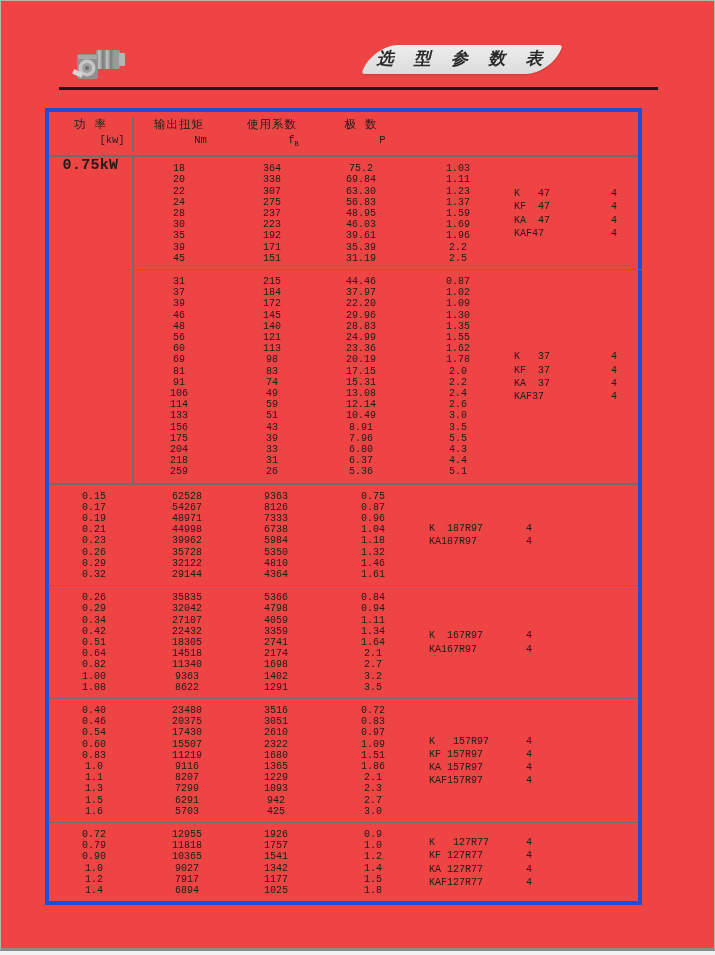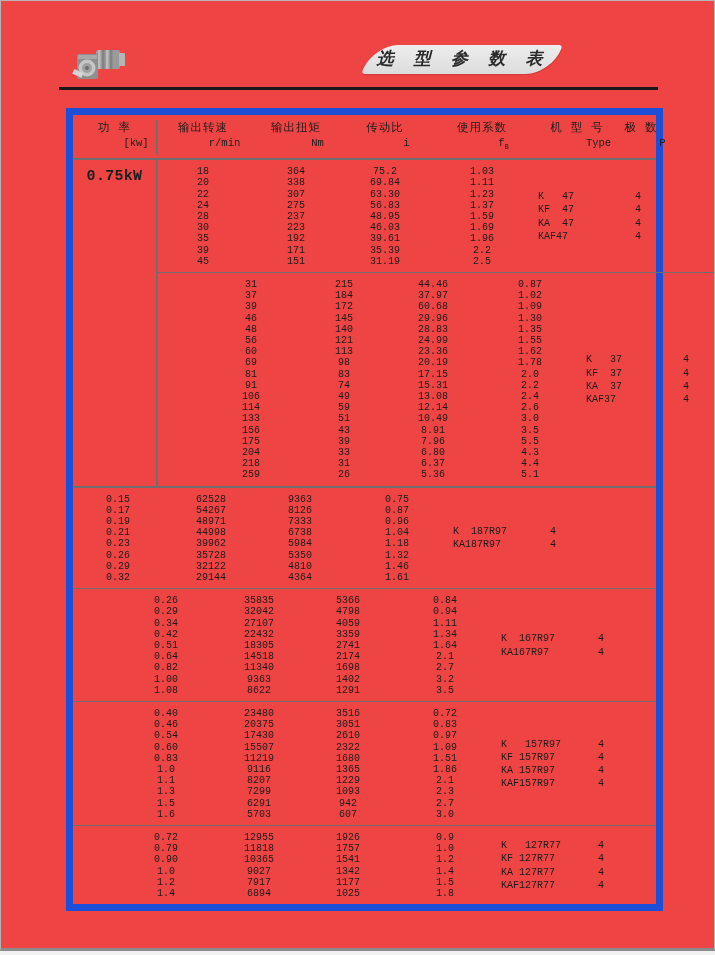--- a/index.html
+++ b/index.html
@@ -22,43 +22,43 @@
   }
   .badge-text {
     position:relative; text-align:center; line-height:29px;
     font-size:17px; font-style:italic; font-weight:bold;
     letter-spacing:5px; color:#2a2a2a; white-space:pre;
   }
   .rule { position:absolute; top:86px; left:58px; width:599px; height:3px; background:#1a1a1a; }
 
   
   .sel-table {
-    position:absolute; top:107px; left:65px; width:597px;
-    border:7px solid #1d4ed8;
+    position:absolute; top:107px; left:44px; width:597px;
+    border:4px solid #1d4ed8;
   }
   .thead {
     display:grid; grid-template-columns:85px 90px 96px 82px 112px 78px 50px;
     border-bottom:2px solid #6e6e6e; padding:5px 0 3px 0;
   }
   .th { text-align:center; }
   .th-power { border-right:2px solid #6e6e6e; }
   .th-label { font-size:11.5px; line-height:16px; letter-spacing:1px; }
   .th-unit  { font-size:10.5px; line-height:15px;margin-left:43px; }
   .th-unit sub { font-size:7px; }
 
   .section { display:flex; }
   .section + .section { border-top:2px solid #6e6e6e; }
   .power-cell {
     width:85px; border-right:2px solid #6e6e6e; flex:0 0 85px;
-    text-align:center; padding-top:8px;
+    text-align:center; padding-top:0;
     font-size:15px; font-weight:bold; letter-spacing:0.3px;
   }
   .blocks { flex:1; display:flex; flex-direction:column;border-radius:25px; }
   .block { display:flex; padding:6px 0 5px 0; }
-  .block + .block { border-top:1.5px solid #6e6e6e;padding-left:48px; }
+  .block + .block { border-top:1.5px solid #6e6e6e; }
   .nums {
     width:380px; flex:0 0 380px;
     display:grid; grid-template-columns:90px 96px 82px 112px;
   }
   .num-cell { text-align:center; font-size:10px; line-height:11.2px; }
   .types { flex:1; display:flex; flex-direction:column; justify-content:center; }
   .type-row { display:flex; line-height:13.2px; }
   .type-name { width:72px; font-size:10px; white-space:pre; text-align:left; }
   .pole { width:56px; font-size:10px; text-align:center; }
 </style>
@@ -89,38 +89,26 @@
 
   <div class="rule"></div>
 
   <div class="sel-table">
     <div class="thead">
       <div class="th th-power">
         <div class="th-label">功  率</div>
         <div class="th-unit">[kw]</div>
       </div>
       <div class="th">
-        <div class="th-label">输出转速</div>
-        <div class="th-unit">r/min</div>
-      </div>
-      <div class="th">
         <div class="th-label">输出扭矩</div>
         <div class="th-unit">Nm</div>
       </div>
       <div class="th">
-        <div class="th-label">传动比</div>
-        <div class="th-unit">i</div>
-      </div>
-      <div class="th">
         <div class="th-label">使用系数</div>
         <div class="th-unit"><span>f</span><sub>B</sub></div>
-      </div>
-      <div class="th">
-        <div class="th-label">机 型 号</div>
-        <div class="th-unit">Type</div>
       </div>
       <div class="th">
         <div class="th-label">极  数</div>
         <div class="th-unit">P</div>
       </div>
     </div>
     <div id="tbody">
         <div class="section">
           <div class="power-cell">0.75kW</div>
           <div class="blocks">
@@ -187,21 +175,21 @@
                 <div class="num-cell">31</div>
                 <div class="num-cell">215</div>
                 <div class="num-cell">44.46</div>
                 <div class="num-cell">0.87</div>
                 <div class="num-cell">37</div>
                 <div class="num-cell">184</div>
                 <div class="num-cell">37.97</div>
                 <div class="num-cell">1.02</div>
                 <div class="num-cell">39</div>
                 <div class="num-cell">172</div>
-                <div class="num-cell">60.68</div>
+                <div class="num-cell">22.20</div>
                 <div class="num-cell">1.09</div>
                 <div class="num-cell">46</div>
                 <div class="num-cell">145</div>
                 <div class="num-cell">29.96</div>
                 <div class="num-cell">1.30</div>
                 <div class="num-cell">48</div>
                 <div class="num-cell">140</div>
                 <div class="num-cell">28.83</div>
                 <div class="num-cell">1.35</div>
                 <div class="num-cell">56</div>
@@ -409,21 +397,21 @@
                 <div class="num-cell">1.3</div>
                 <div class="num-cell">7299</div>
                 <div class="num-cell">1093</div>
                 <div class="num-cell">2.3</div>
                 <div class="num-cell">1.5</div>
                 <div class="num-cell">6291</div>
                 <div class="num-cell">942</div>
                 <div class="num-cell">2.7</div>
                 <div class="num-cell">1.6</div>
                 <div class="num-cell">5703</div>
-                <div class="num-cell">607</div>
+                <div class="num-cell">425</div>
                 <div class="num-cell">3.0</div>
               </div>
               <div class="types">
                 <div class="type-row">
                   <div class="type-name">K   157R97</div>
                   <div class="pole">4</div>
                 </div>
                 <div class="type-row">
                   <div class="type-name">KF 157R97</div>
                   <div class="pole">4</div>

